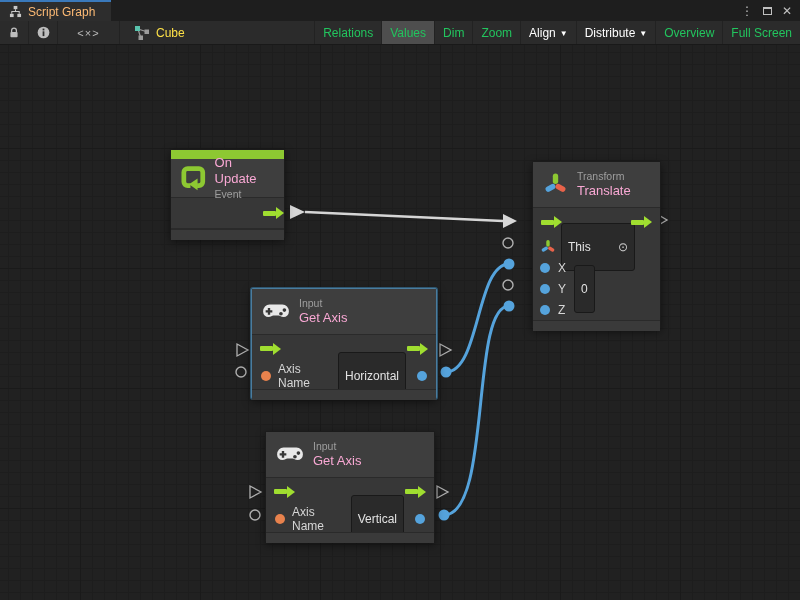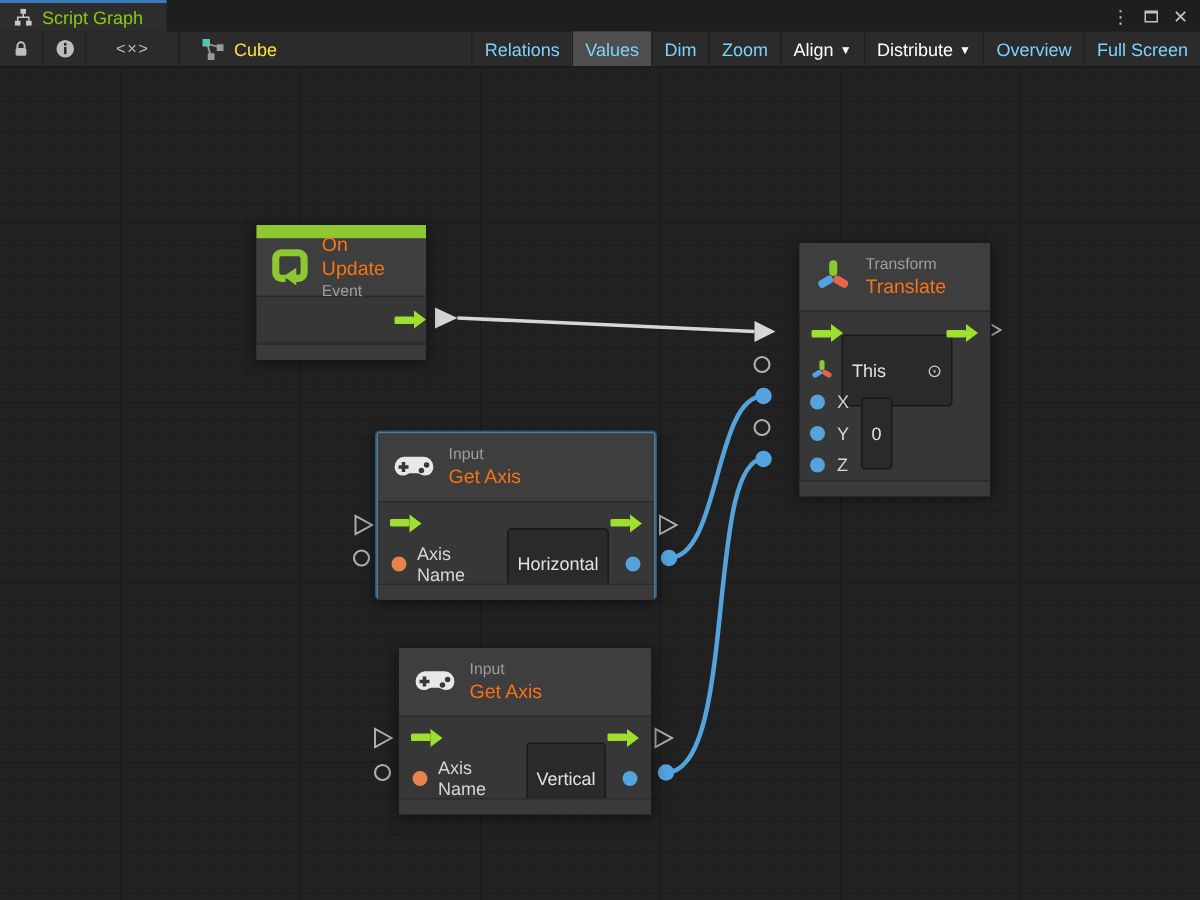--- a/index.html
+++ b/index.html
@@ -4,39 +4,39 @@
 <style>
   html,body{margin:0;padding:0;background:#151515;}
   body{width:800px;height:600px;overflow:hidden;font-family:"Liberation Sans",sans-serif;
        -webkit-user-select:none;user-select:none;}
   .window{width:800px;height:600px;display:flex;flex-direction:column;background:#212121;}
 
   
   .tabbar{height:21px;background:#1E1E1E;display:flex;align-items:stretch;flex:none;}
   .tab{width:111px;background:#2D2D2D;border-top:2px solid var(--tab-accent,#3A79BB);
        display:flex;align-items:center;gap:6px;padding-left:9px;box-sizing:border-box;}
-  .tab-title{color:#84cc16;font-size:12px;white-space:nowrap;}
+  .tab-title{color:#fdba74;font-size:12px;white-space:nowrap;}
   .winctl{margin-left:auto;display:flex;align-items:center;gap:10px;padding-right:8px;}
   .winctl .glyph{color:#C0C0C0;font-size:12px;line-height:1;cursor:default;}
   .max-box{width:9px;height:8px;border:1px solid #C0C0C0;border-top-width:2px;box-sizing:border-box;}
 
   
   .toolbar{height:23px;background:#2B2B2B;border-bottom:1px solid #191919;
            display:flex;align-items:stretch;flex:none;font-size:12px;color:#C4C4C4;}
   .tibtn{width:28px;flex:none;display:flex;align-items:center;justify-content:center;
          border-right:1px solid #222;}
   .tibtn.wide{width:61px;color:#B9B9B9;font-size:11px;letter-spacing:1px;}
   .graph-ref{display:flex;align-items:center;gap:6px;padding:0 12px 0 14px;color:#fde047;}
   .zoom-area{display:flex;align-items:center;gap:9px;margin-left:26px;color:#BDBDBD;}
   .slider{position:relative;width:95px;height:13px;}
   .slider .track{position:absolute;left:0;right:0;top:6px;height:2px;background:#8A8A8A;border-radius:1px;}
   .slider .handle{position:absolute;top:0;left:80px;width:13px;height:13px;border-radius:50%;background:#9A9A9A;}
   .tb-spacer{flex:1;}
   .tbtn{display:flex;align-items:center;gap:4px;padding:0 8px;border-left:1px solid #222;
-        color:#7dd3fc;white-space:nowrap;}
+        color:#22c55e;white-space:nowrap;}
   .tbtn.active{background:#4E4E4E;}
   .tbtn.disabled{color:#ffffff;}
   .dd-arrow{font-size:8px;line-height:1;transform:translateY(1px);}
 
   
   .canvas{position:relative;flex:1;background-color:#212121;overflow:hidden;
     background-image:
       linear-gradient(#1A1A1A 1px, transparent 1px),
       linear-gradient(90deg,#1A1A1A 1px, transparent 1px),
       linear-gradient(#1D1D1D 1px, transparent 1px),
@@ -45,21 +45,21 @@
     background-position:0 103px,80px 0,0 7px,8px 0;}
   svg.overlay{position:absolute;left:0;top:0;width:800px;height:556px;pointer-events:none;}
 
   
   .node{position:absolute;background:#373737;border:1px solid #1B1B1B;border-radius:2px;
         box-shadow:0 3px 9px rgba(0,0,0,.5);display:flex;flex-direction:column;box-sizing:border-box;}
   .node.selected{border-color:var(--selection-blue,#4A7C9E);box-shadow:0 0 0 1px #2E5670,0 3px 9px rgba(0,0,0,.5);}
   .nhead{background:#3E3E3E;display:flex;align-items:center;gap:9px;padding:0 10px;
          border-bottom:1px solid #2A2A2A;flex:none;}
   .ntitles{display:flex;flex-direction:column;justify-content:center;line-height:1.25;}
-  .big-label{color:#f97316;font-size:13px;}
+  .big-label{color:#f9a8d4;font-size:13px;}
   .small-label{color:#9E9E9E;font-size:10.5px;}
   .row{display:flex;align-items:center;flex:none;box-sizing:border-box;}
   .nfoot{margin-top:auto;height:10px;background:#3A3A3A;border-top:1px solid #2A2A2A;flex:none;}
   .pdot{width:10px;height:10px;border-radius:50%;flex:none;}
   .pdot.blue{background:var(--wire-blue,#55A3DC);}
   .pdot.orange{background:var(--value-orange,#E8824D);}
   .plabel{color:#D6D6D6;font-size:12px;}
   .garrow{position:relative;width:13px;height:5px;background:var(--flow-green,#A0DE30);
           border-radius:1px;flex:none;margin-right:8px;}
   .garrow::after{content:"";position:absolute;left:13px;top:-3.5px;width:0;height:0;

